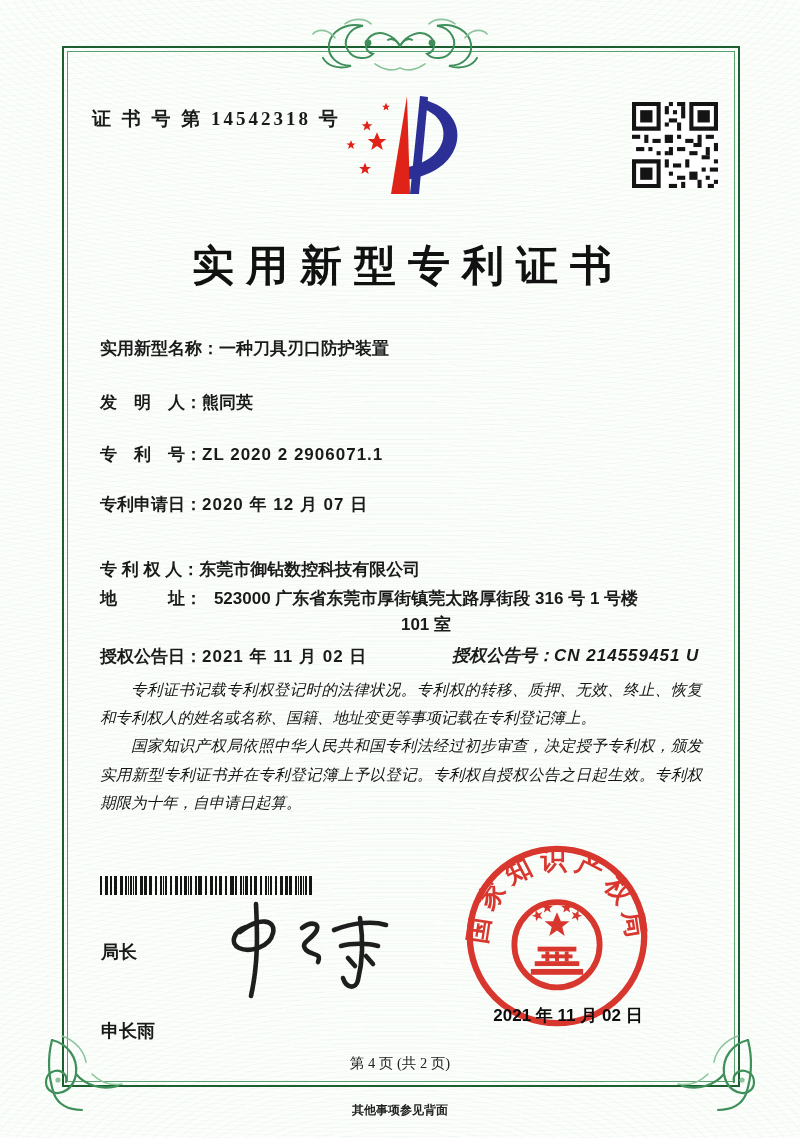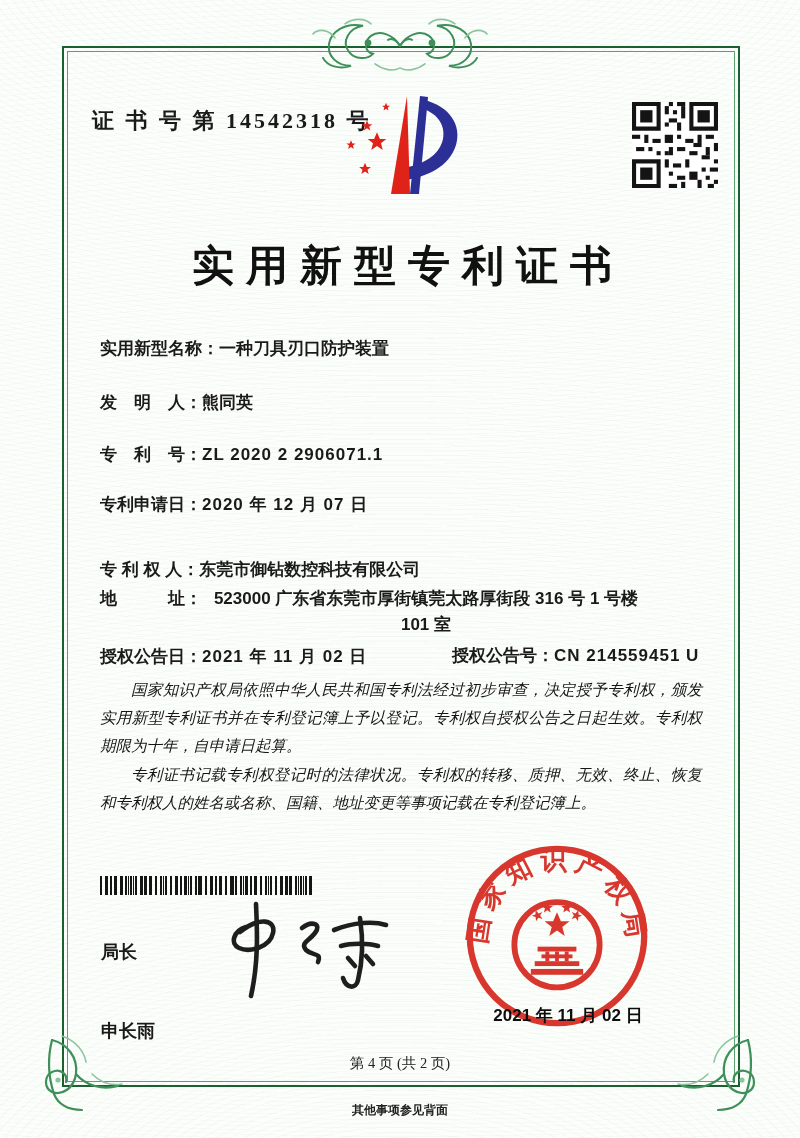--- a/index.html
+++ b/index.html
@@ -17,34 +17,34 @@
   }
   
   .frame{position:absolute;left:62px;top:46px;width:674px;height:1037px;
     border:2px solid #1c5f30;}
   .frame-inner{position:absolute;inset:3px;border:1px solid #5aa070;}
   .ornament{position:absolute;pointer-events:none;}
   .orn-top{left:50%;top:46px;transform:translate(-50%,-52%);}
   .orn-bl{left:38px;top:1028px;}
   .orn-br{right:38px;top:1028px;transform:scaleX(-1);}
   
-  .cert-no{position:absolute;left:92px;top:106px;font-size:22px;font-weight:bold;
+  .cert-no{position:absolute;left:92px;top:106px;font-size:19px;font-weight:bold;
     letter-spacing:3px;font-family:"Liberation Serif","DejaVu Serif",serif;}
   .logo{position:absolute;left:334px;top:90px;}
   .qr{position:absolute;left:632px;top:102px;}
   .title{position:absolute;left:0;top:230px;width:100%;text-align:center;
     font-family:"Liberation Serif","DejaVu Serif",serif;
     font-size:42px;font-weight:bold;letter-spacing:12px;margin:8px;color:#111;}
   
   .row{position:absolute;left:100px;font-size:17px;font-weight:bold;line-height:1.55;}
   .row .lbl{display:inline-block;white-space:pre;}
   .row .val{display:inline-block;vertical-align:top;}
   .r1{top:336px;} .r2{top:390px;} .r3{top:442px;text-align:right;} .r4{top:492px;} .r5{top:557px;}
   .r6{top:586px;} .r6 .val{width:448px;text-align:center;}
-  .r7{top:644px;} .r7b{position:absolute;left:452px;top:644px;font-size:17px;font-weight:bold;}
+  .r7{top:644px;} .r7b{position:absolute;left:452px;top:644px;font-size:17px;font-weight:bold;font-style:italic;}
   .num{letter-spacing:1px;}
   
   .legal{position:absolute;left:100px;top:676px;width:602px;
     font-family:"Liberation Serif","DejaVu Serif",serif;
     font-size:15.5px;line-height:1.82;font-style:italic;color:#151515;}
   .legal p{margin:0;text-indent:2em;text-align:justify;}
   
   .barcode{position:absolute;left:100px;top:876px;width:212px;height:19px;
     background:
       repeating-linear-gradient(90deg,#151515 0 2px,transparent 2px 5px),
@@ -208,22 +208,22 @@
     <span class="lbl">地　　　址：</span><span class="val">523000 广东省东莞市厚街镇莞太路厚街段 316 号 1 号楼 101 室</span>
   </div>
   <div class="row r7">
     <span class="lbl">授权公告日：</span><span class="val num">2021 年 11 月 02 日</span>
   </div>
   <div class="r7b">
     <span class="lbl">授权公告号：</span><span class="val num">CN 214559451 U</span>
   </div>
 
   <div class="legal">
+    <p>专利证书记载专利权登记时的法律状况。专利权的转移、质押、无效、终止、恢复和专利权人的姓名或名称、国籍、地址变更等事项记载在专利登记簿上。</p>
     <p>国家知识产权局依照中华人民共和国专利法经过初步审查，决定授予专利权，颁发实用新型专利证书并在专利登记簿上予以登记。专利权自授权公告之日起生效。专利权期限为十年，自申请日起算。</p>
-    <p>专利证书记载专利权登记时的法律状况。专利权的转移、质押、无效、终止、恢复和专利权人的姓名或名称、国籍、地址变更等事项记载在专利登记簿上。</p>
   </div>
 
   <div class="barcode"></div>
 
   <div class="signer-title">局长</div>
   <div class="signer-name">申长雨</div>
 
   <svg class="signature" width="190" height="108" viewBox="0 0 190 108">
     <g fill="none" stroke="#1e1e1e" stroke-width="4.6" stroke-linecap="round" stroke-linejoin="round">
       <path d="M30,34 C50,18 66,22 63,35 C60,49 40,55 29,50 C20,46 23,33 36,29"></path>

